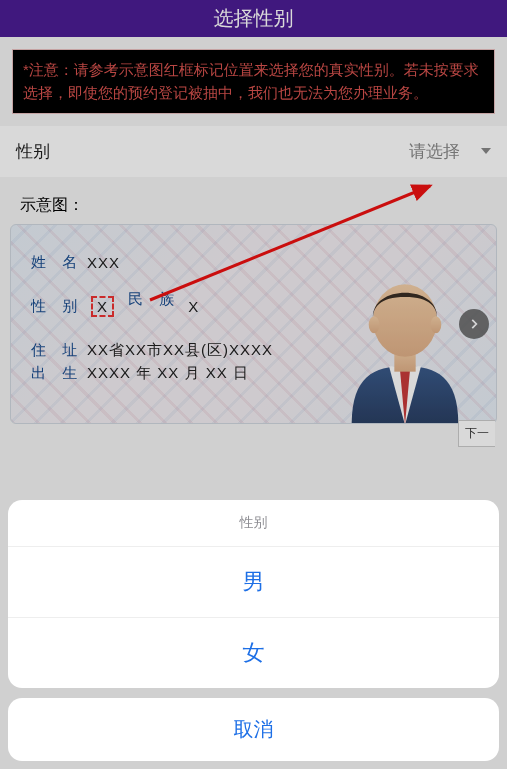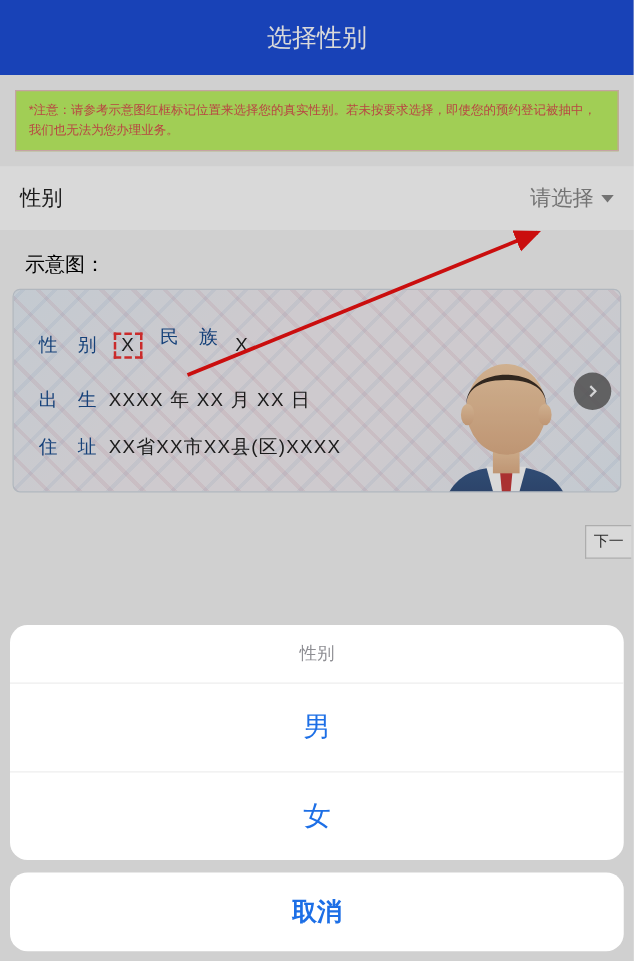--- a/index.html
+++ b/index.html
@@ -1,48 +1,48 @@
 <!DOCTYPE html>
 <html><head>
 <meta charset="utf-8">
 <style>
   html,body{margin:0;padding:0;width:507px;height:769px;font-family:-apple-system,"PingFang SC","Microsoft YaHei",sans-serif;background:#f5f5f5;overflow:hidden}
-  .header{background:#1d4ed8;color:#fff;height:60px;display:flex;align-items:center;justify-content:center;font-size:20px}
+  .header{background:#4c1d95;color:#fff;height:37px;display:flex;align-items:center;justify-content:center;font-size:20px}
   .content{padding:0}
-  .notice{border:1px solid #e8c0c0;background:#bef264;margin:12px;padding:8px 10px;font-size:10px;line-height:1.55;color:#d9534f}
+  .notice{border:1px solid #e8c0c0;background:#000000;margin:12px;padding:8px 10px;font-size:15px;line-height:1.55;color:#d9534f}
   .field-row{background:#fff;display:flex;align-items:center;justify-content:space-between;padding:14px 16px;font-size:17px;margin-top:4px}
   .field-label{color:#222}
-  .field-value{color:#888;display:flex;align-items:center;gap:6px}
+  .field-value{color:#888;display:flex;align-items:center;gap:21px}
   .caret-down{width:0;height:0;border-left:5px solid transparent;border-right:5px solid transparent;border-top:6px solid #888}
   .diagram-label{color:#000000;font-size:16px;padding:18px 20px 8px}
   .card-wrap{margin:0 10px;position:relative}
   .id-card{background:linear-gradient(135deg,#e6eef6 0%,#f3eef2 40%,#f3eef2 60%,#e6eef6 100%);border:1px solid #d0d8e0;border-radius:6px;padding:28px 20px 22px;position:relative;overflow:hidden}
   .id-card::before{content:"";position:absolute;inset:0;background:repeating-linear-gradient(45deg,rgba(200,120,140,.12) 0 3px,transparent 3px 18px),
     repeating-linear-gradient(-45deg,rgba(120,150,200,.10) 0 3px,transparent 3px 18px)}
   .id-rows{position:relative;color:#1a4d8f;font-size:15px;font-family:"SimHei","Microsoft YaHei",sans-serif}
   .id-row{display:flex;align-items:center;margin-bottom:18px;letter-spacing:1px}
   .id-lbl{color:#1a4d8f;width:56px;letter-spacing:6px;font-size:15px}
   .id-val{color:#222;font-weight:400}
   .red-box{border:2px dashed #e33;padding:0 4px;margin:0 4px;color:#222}
   .ethn-lbl{color:#1a4d8f;margin:0 8px 14px 10px;letter-spacing:6px}
   .avatar{position:absolute;right:26px;top:40px;width:130px;height:160px}
   .avatar svg{width:100%;height:100%}
   .nav-next{position:absolute;right:8px;top:50%;transform:translateY(-50%);width:30px;height:30px;border-radius:50%;background:#555;display:flex;align-items:center;justify-content:center;opacity:.8}
   .nav-next svg{stroke:#fff}
-  .side-tab{position:absolute;right:2px;top:420px;background:#fff;border:1px solid #ccc;border-right:none;padding:4px 6px;font-size:12px;color:#333}
+  .side-tab{position:absolute;right:12px;top:420px;background:#fff;border:1px solid #ccc;border-right:none;padding:4px 6px;font-size:12px;color:#333}
   .arrow-overlay{position:absolute;left:130px;top:160px;pointer-events:none}
   .arrow-overlay svg{overflow:visible}
 
   .backdrop{position:absolute;inset:0;background:rgba(0,0,0,.15)}
   .sheet{position:absolute;left:8px;right:8px;bottom:8px}
   .sheet-group{background:#fff;border-radius:14px;overflow:hidden;margin-bottom:10px}
   .sheet-title{text-align:center;color:#8e8e93;font-size:14px;padding:14px 0;border-bottom:1px solid #eee}
   .sheet-opt{text-align:center;color:#1d6fe6;font-size:22px;padding:20px 0;border-bottom:1px solid #eee;cursor:pointer}
   .sheet-opt:last-child{border-bottom:none}
-  .sheet-cancel{background:#fff;border-radius:14px;text-align:center;color:#1d6fe6;font-size:20px;font-weight:700;padding:18px 0;cursor:pointer}
+  .sheet-cancel{background:#fff;border-radius:14px;text-align:center;color:#1d6fe6;font-size:20px;font-weight:400;padding:18px 0;cursor:pointer}
 </style>
 </head>
 <body>
 
 <div class="header">
   <span>选择性别</span>
 </div>
 
 <div class="content">
   <div class="notice">*注意：请参考示意图红框标记位置来选择您的真实性别。若未按要求选择，即使您的预约登记被抽中，我们也无法为您办理业务。</div>
@@ -54,32 +54,36 @@
       <span class="caret-down"></span>
     </span>
   </div>
 
   <div class="diagram-label">示意图：</div>
 
   <div class="card-wrap">
     <div class="id-card">
       <div class="id-rows">
         <div class="id-row">
+          <span class="id-lbl">姓 名</span>
+          <span class="id-val">XXX</span>
+        </div>
+        <div class="id-row">
           <span class="id-lbl">性 别</span>
           <span class="red-box">X</span>
           <span class="ethn-lbl">民 族</span>
           <span class="id-val">X</span>
         </div>
+        <div class="id-row" style="margin-bottom:4px">
+          <span class="id-lbl">住 址</span>
+          <span class="id-val">XX省XX市XX县(区)XXXX</span>
+        </div>
         <div class="id-row">
           <span class="id-lbl">出 生</span>
           <span class="id-val">XXXX 年 XX 月 XX 日</span>
-        </div>
-        <div class="id-row" style="margin-bottom:4px">
-          <span class="id-lbl">住 址</span>
-          <span class="id-val">XX省XX市XX县(区)XXXX</span>
         </div>
       </div>
       <div class="avatar">
         <svg viewBox="0 0 120 150">
           <defs>
             <linearGradient id="skin" x1="0" y1="0" x2="0" y2="1">
               <stop offset="0" stop-color="#f4cfa8"></stop>
                 <stop offset="1" stop-color="#e0b088"></stop>
             </linearGradient>
             <linearGradient id="suit" x1="0" y1="0" x2="0" y2="1">

